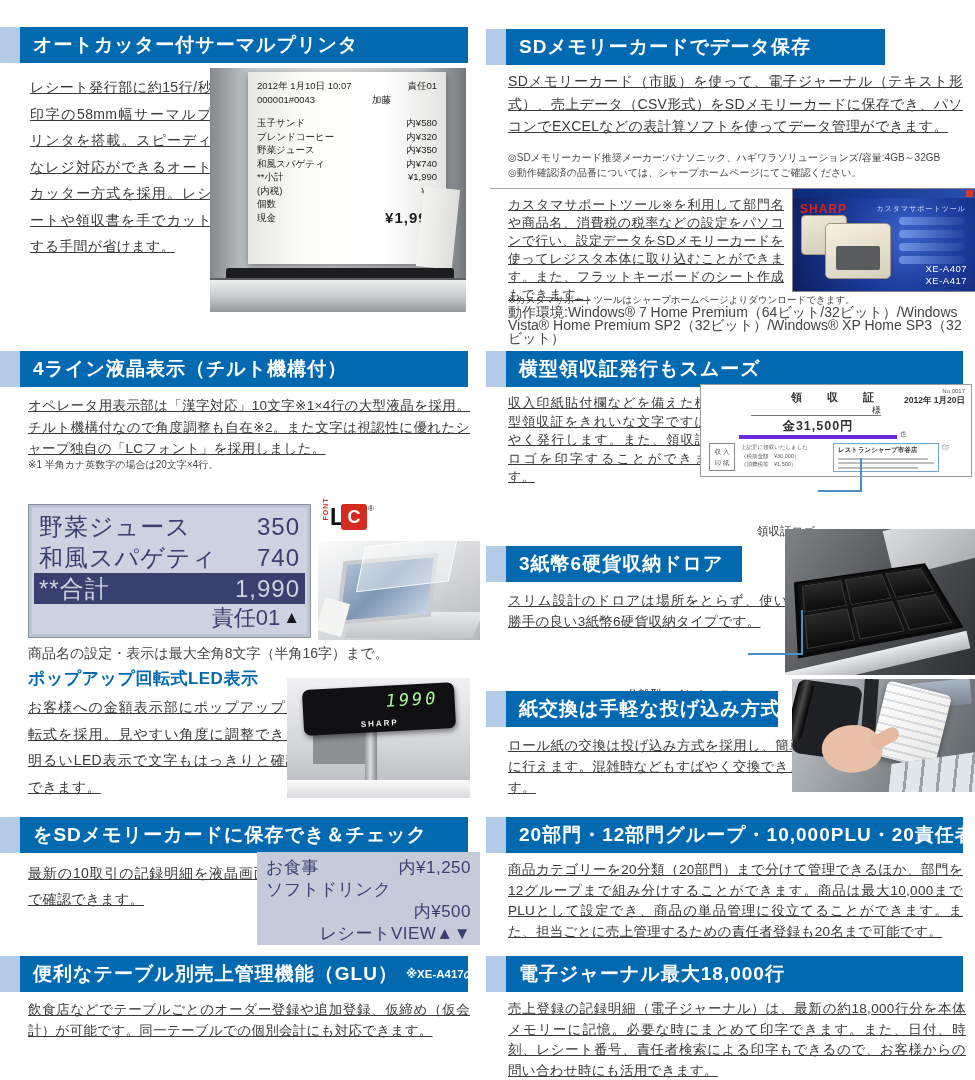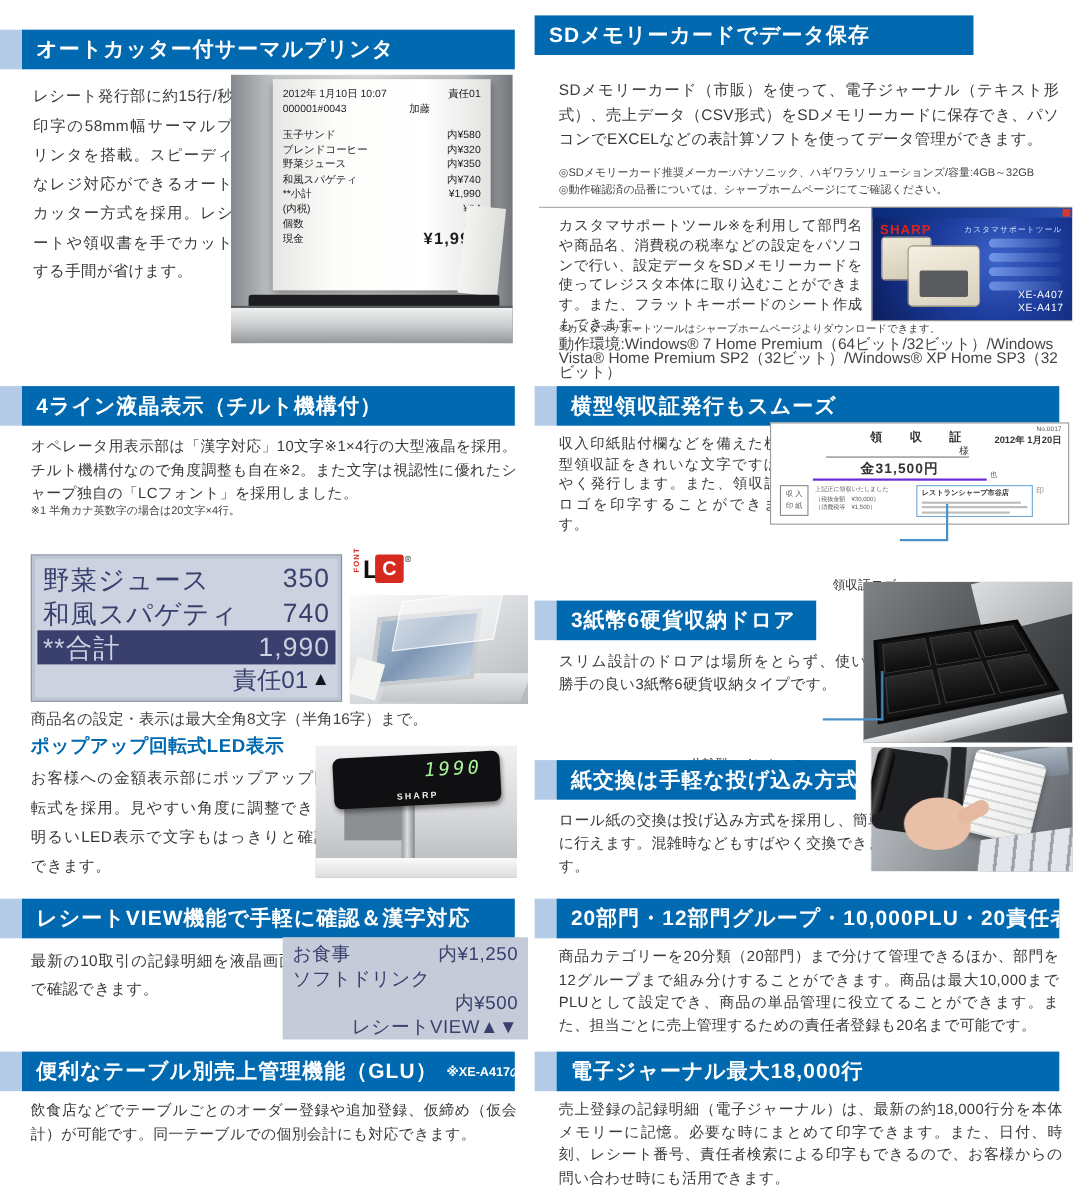--- a/index.html
+++ b/index.html
@@ -6,21 +6,21 @@
   body { width:975px; font-family:"Liberation Sans","DejaVu Sans",sans-serif; color:#333; }
   .page { position:relative; width:975px; height:1080px; background:#fff; overflow:hidden; }
 
   
   .hdr { position:absolute; display:flex; height:36px; }
   .hdr .tab { width:20px; background:#b3cbe7; }
   .hdr .bar { flex:1; background:#0069af; color:#fff; display:flex; align-items:center; padding-left:13px;
               font-size:19px; font-weight:bold; letter-spacing:1px; white-space:nowrap; overflow:hidden; }
   .hdr .bar .hnote { font-size:11.5px; font-weight:bold; margin-left:8px; letter-spacing:0; }
 
-  .body-text { position:absolute; font-size:13.5px; line-height:20.5px; color:#3a3a3a; text-align:justify; letter-spacing:.3px; }
+  .body-text { position:absolute; font-size:13.5px; line-height:20.5px; color:#3a3a3a; text-align:justify; letter-spacing:.3px;text-decoration:underline; }
   .note-text { position:absolute; font-size:10px; line-height:14.5px; color:#444; }
   .cap-text  { position:absolute; font-size:14px; color:#444; }
   .sub-title { position:absolute; font-size:17px; font-weight:bold; color:#0069af; letter-spacing:.5px; }
   .lbl-text  { position:absolute; font-size:11.5px; color:#333;margin-top:40px; }
   .leader    { position:absolute; background:#4a90c8; }
   .divider   { position:absolute; height:1px; background:#a9a9a9; }
 
   
   .ph-printer { position:absolute; background:linear-gradient(90deg,#85898d,#c6c9cb 16%,#dadcdd 48%,#bdc0c2 82%,#73777b); overflow:hidden; }
   .receipt-paper { position:absolute; left:38px; top:4px; width:198px; height:192px; padding:7px 9px; box-sizing:border-box;
@@ -98,21 +98,21 @@
   .sup-models { position:absolute; right:8px; bottom:5px; text-align:right; color:#fff; font-size:9.5px;
                 font-weight:normal; line-height:11.5px; letter-spacing:.5px; }
 
   
   .yoko { position:absolute; background:#fff; border:1px solid #9a9a9a; box-sizing:border-box; padding:4px 8px; color:#333; }
   .yoko-title { text-align:center; font-size:11px; font-weight:bold; letter-spacing:7px; margin-top:1px; }
   .yoko-no { position:absolute; right:6px; top:3px; font-size:6px; color:#555; }
   .yoko-date { position:absolute; right:6px; top:10px; font-size:8.5px; font-weight:bold; }
   .yoko-sama { margin-left:42px; width:130px; border-bottom:1px solid #777; font-size:9px; text-align:right; line-height:10px; }
   .yoko-amtline { display:flex; align-items:flex-end; margin-top:2px; }
-  .yoko-amt { margin-left:30px; width:158px; border-bottom:2px solid #6d28d9; font-size:12.5px; font-weight:bold;
+  .yoko-amt { margin-left:30px; width:158px; border-bottom:4px solid #6d28d9; font-size:12.5px; font-weight:bold;
               text-align:center; letter-spacing:1px; }
   .yoko-nari { font-size:6.5px; color:#555; margin-left:3px; }
   .yoko-bottom { display:flex; align-items:flex-start; margin-top:4px; }
   .yoko-stamp { width:24px; border:1px solid #888; font-size:6.5px; text-align:center; line-height:11px; padding:2px 0; color:#555; }
   .yoko-mid { margin-left:6px; width:90px; font-size:5.5px; line-height:8.5px; color:#555; }
   .yoko-store { margin-left:2px; width:106px; border:1px solid #6fa8d8; padding:2px 4px; box-sizing:border-box; }
   .yoko-store .sname { font-size:6.5px; font-weight:bold; color:#333; white-space:nowrap; }
   .yoko-store .sline { height:2px; background:#bdbdbd; margin-top:2.5px; }
   .yoko-seal { margin-left:3px; font-size:7px; color:#888; }
 
@@ -256,21 +256,21 @@
     <div class="led-card"></div>
     <div class="led-pole"></div>
     <div class="led-display">
       <span class="led-digits">1990</span>
       <span class="led-brand">SHARP</span>
     </div>
   </div>
 
   <div class="hdr" style="left:0;top:817px;width:468px;">
     <div class="tab"></div>
-    <div class="bar">レシートVIEW機能で手軽に確認＆漢字対応</div>
+    <div class="bar">をSDメモリーカードに保存でき＆チェック</div>
   </div>
   <div class="body-text" style="left:28px;top:860px;width:240px;line-height:26px;font-size:14px;">最新の10取引の記録明細を液晶画面で確認できます。</div>
 
   <div class="rvscreen" style="left:257px;top:852px;width:223px;height:93px;">
     <div class="rv-row">
       <span>お食事</span>
       <span>内¥1,250</span>
     </div>
     <div>ソフトドリンク</div>
     <div class="rv-right">内¥500</div>
@@ -279,21 +279,21 @@
 
   <div class="hdr" style="left:0;top:956px;width:468px;">
     <div class="tab"></div>
     <div class="bar">
       <span>便利なテーブル別売上管理機能（GLU）</span>
       <span class="hnote">※XE-A417のみ</span>
     </div>
   </div>
   <div class="body-text" style="left:28px;top:999px;width:442px;line-height:21px;">飲食店などでテーブルごとのオーダー登録や追加登録、仮締め（仮会計）が可能です。同一テーブルでの個別会計にも対応できます。</div>
 
-  <div class="hdr" style="left:486px;top:14px;width:399px;flex-direction:column;">
+  <div class="hdr" style="left:486px;top:29px;width:399px;">
     <div class="tab"></div>
     <div class="bar">SDメモリーカードでデータ保存</div>
   </div>
   <div class="body-text" style="left:508px;top:70px;width:455px;line-height:22.5px;font-size:14px;">SDメモリーカード（市販）を使って、電子ジャーナル（テキスト形式）、売上データ（CSV形式）をSDメモリーカードに保存でき、パソコンでEXCELなどの表計算ソフトを使ってデータ管理ができます。</div>
   <div class="note-text" style="left:508px;top:151px;width:460px;">◎SDメモリーカード推奨メーカー:パナソニック、ハギワラソリューションズ/容量:4GB～32GB</div>
   <div class="note-text" style="left:508px;top:166px;width:460px;">◎動作確認済の品番については、シャープホームページにてご確認ください。</div>
   <div class="divider" style="left:490px;top:188px;width:472px;"></div>
 
   <div class="body-text" style="left:508px;top:196px;width:276px;line-height:18px;font-size:13px;">カスタマサポートツール※を利用して部門名や商品名、消費税の税率などの設定をパソコンで行い、設定データをSDメモリーカードを使ってレジスタ本体に取り込むことができます。また、フラットキーボードのシート作成もできます。</div>
   <div class="ph-support" style="left:792px;top:188px;width:182px;height:102px;">

